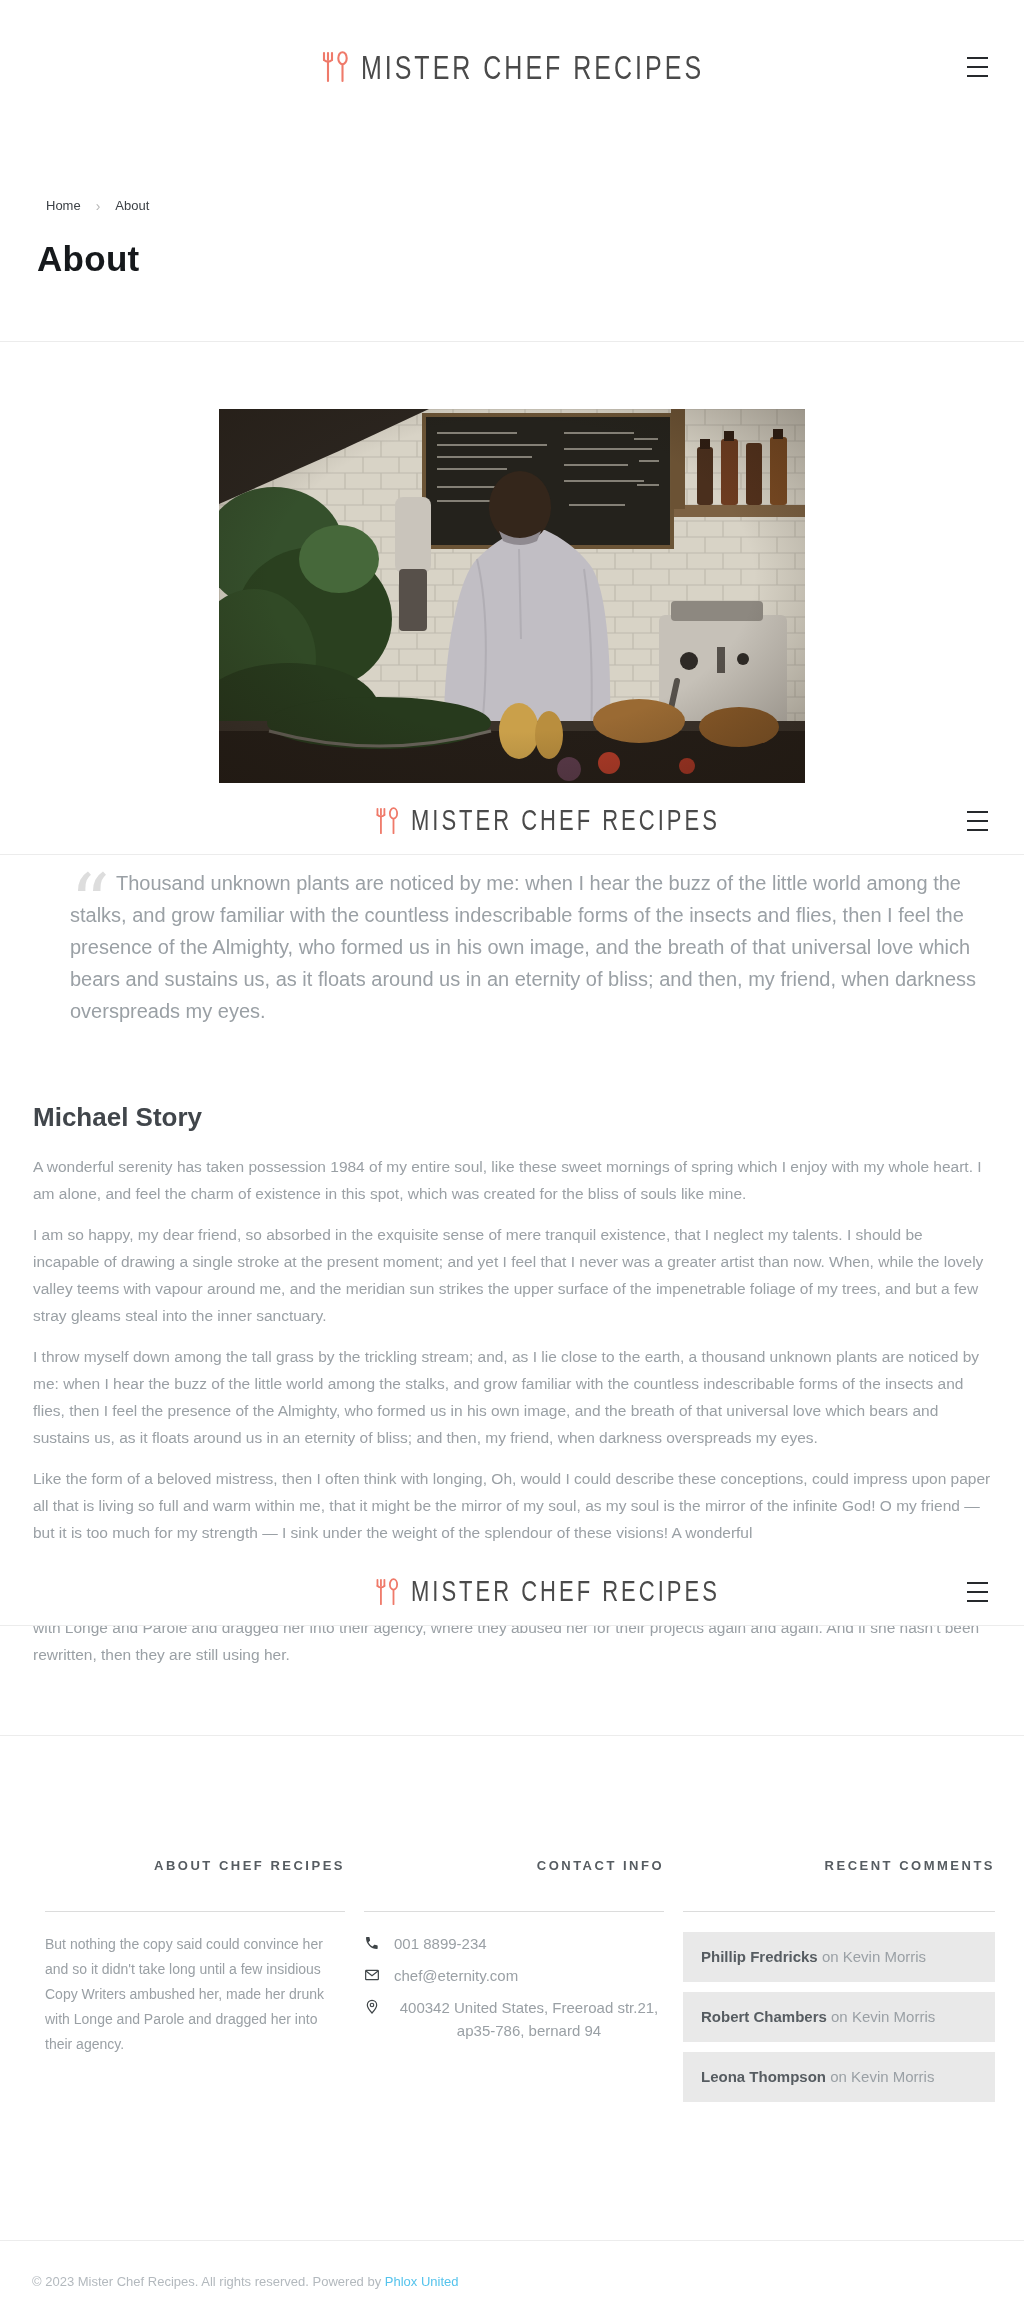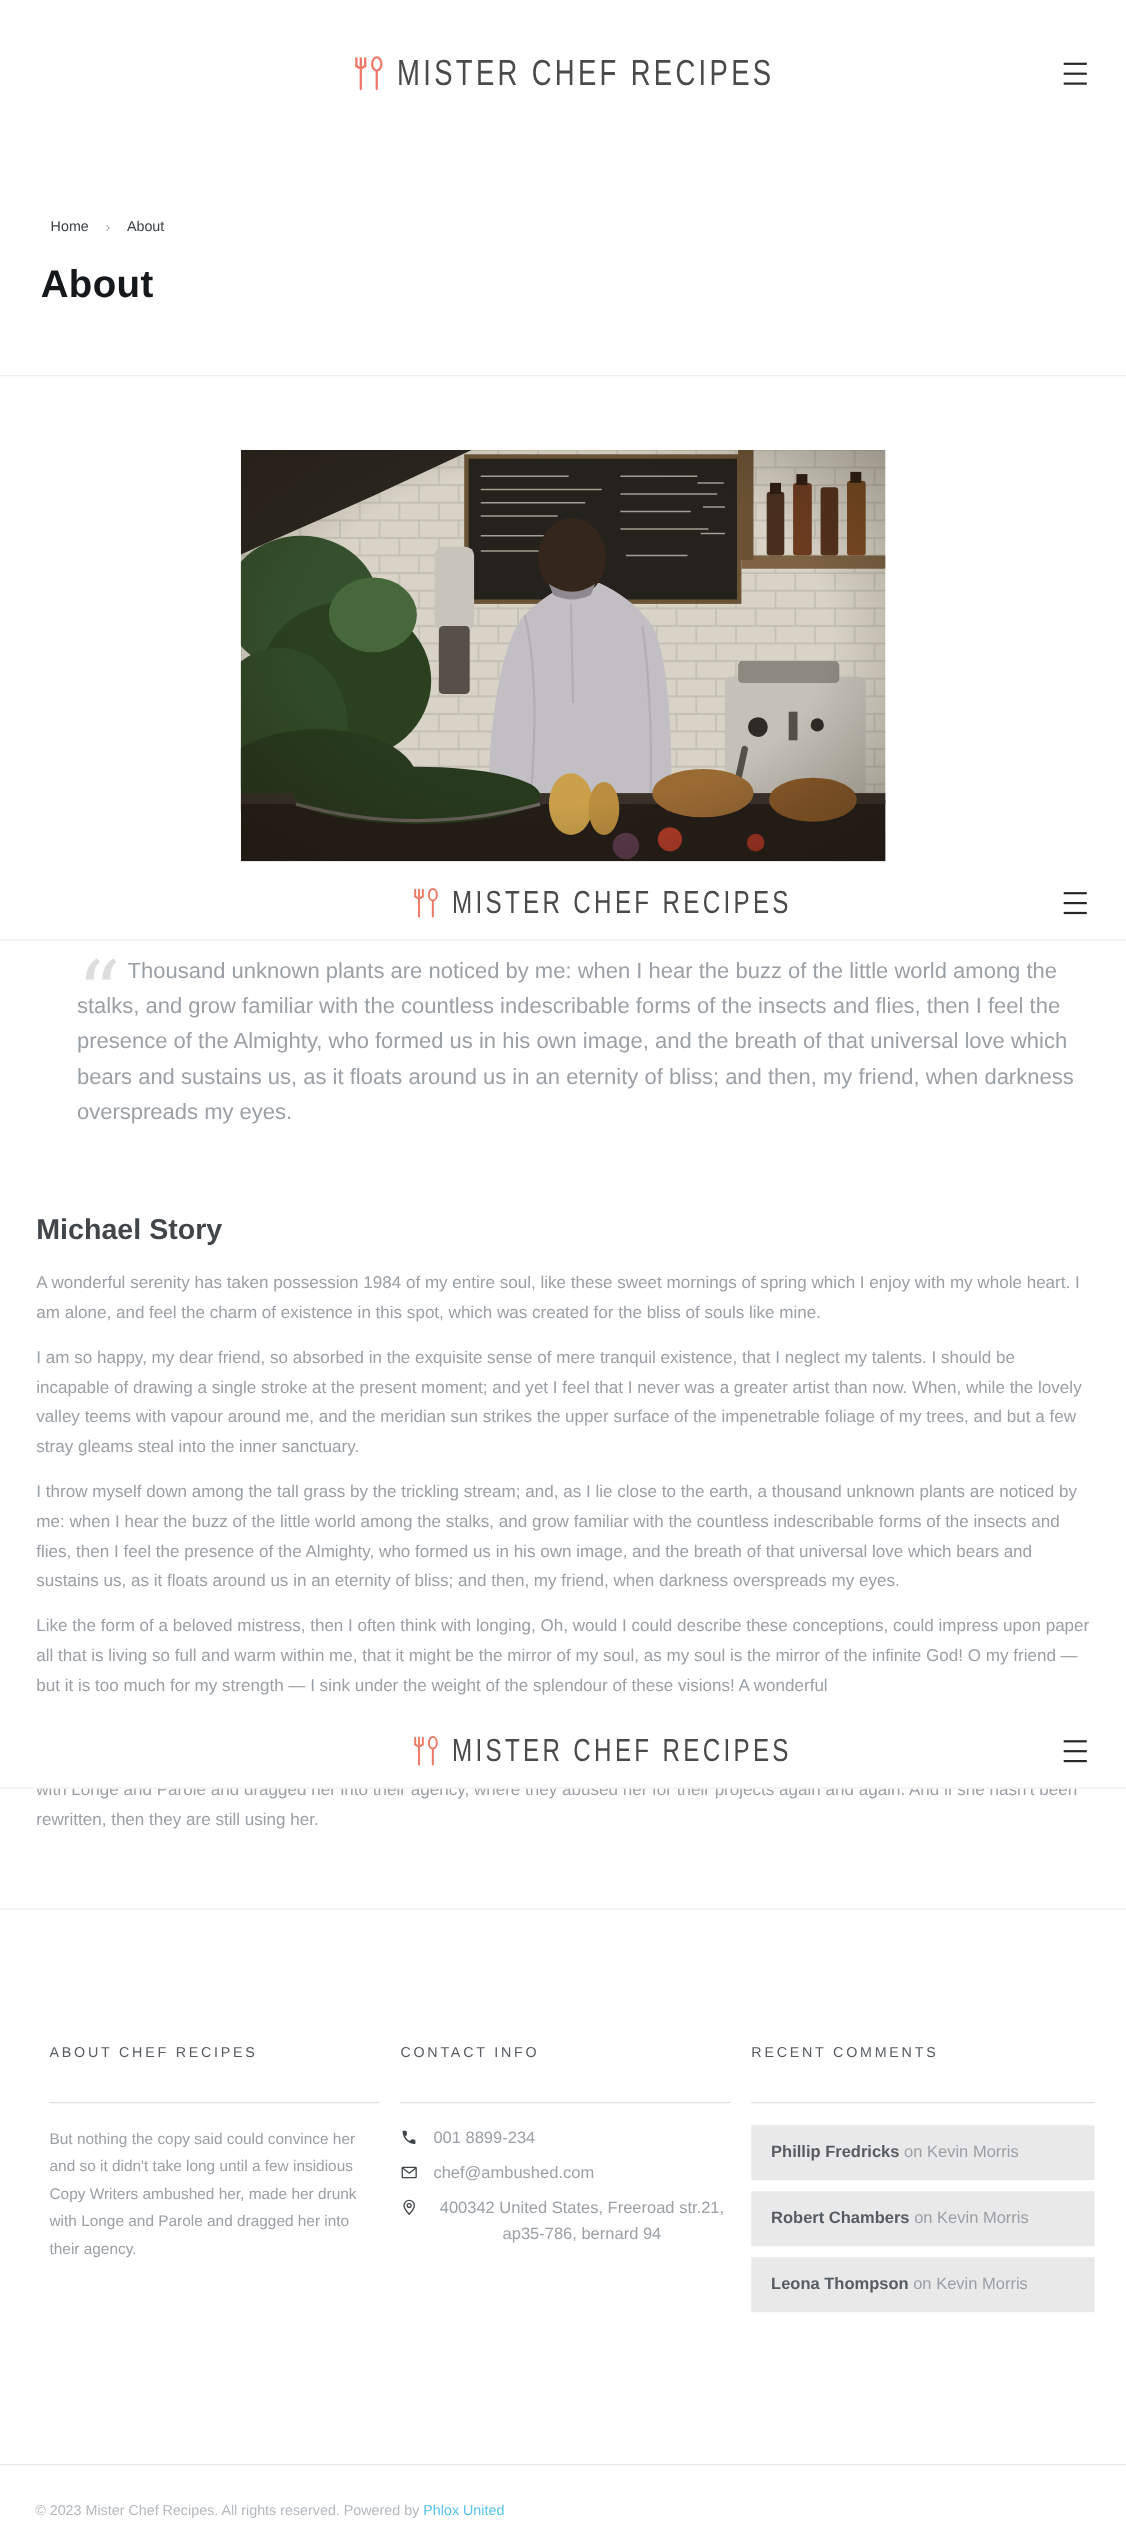--- a/index.html
+++ b/index.html
@@ -40,21 +40,21 @@
   .article h2 { margin:72px 0 0; font-size:26px; line-height:36px; color:#41464b; font-weight:700; }
   .article p { margin:14px 0 0; font-size:15.5px; line-height:27px; color:#9aa0a5; }
   .article p.first { margin-top:18px; }
   .article p.after-gap { margin-top:41px; }
 
   
   .footer-divider { margin-top:67px; border-top:1px solid #ececec; }
   .footer-widgets { display:flex; gap:19px; padding:122px 29px 0 45px; }
   .fcol { width:300px; }
   .fcol.c3 { width:312px; }
-  .fcol h3 { margin:0; font-size:13px; line-height:16px; font-weight:400; letter-spacing:2.5px; color:#565c61; }
+  .fcol h3 { margin:0; font-size:13px; line-height:16px; font-weight:700; letter-spacing:2.5px; color:#565c61;text-align:right; }
   .fcol .hline { border-top:1px solid #dcdcdc; margin-top:37px; }
   .fcol .fbody { margin-top:20px; }
   .about-text { font-size:14px; line-height:25px; color:#9aa0a5; }
   .contact-row { display:flex; align-items:flex-start; gap:14px; margin-bottom:9px; font-size:15px; line-height:23px; color:#9aa0a5;text-align:center; }
   .contact-row .cicon { flex:0 0 auto; margin-top:3px; color:#3f4548; }
   .comment-box { background:#e9e9e9; padding:16px 18px; margin-bottom:10px; font-size:15px; line-height:18px; color:#9aa0a5; white-space:nowrap; overflow:hidden; }
   .comment-box .author { color:#565c61; font-weight:700; }
 
   
   .copyright { position:absolute; left:0; right:0; top:2228px; bottom:0; background:#fff; border-top:1px solid #ececec; padding:33px 0 0 32px; font-size:13px; color:#b3b9be; }
@@ -246,21 +246,21 @@
           <svg class="cicon" width="16" height="16" viewBox="0 0 24 24" fill="currentColor">
               <path d="M6.6 10.8c1.4 2.7 3.6 4.9 6.3 6.3l2.1-2.1c.3-.3.7-.4 1-.2 1.1.4 2.3.6 3.5.6.6 0 1 .4 1 1V20c0 .6-.4 1-1 1C10.6 21 3 13.4 3 4c0-.6.4-1 1-1h3.5c.6 0 1 .4 1 1 0 1.2.2 2.4.6 3.5.1.3 0 .7-.2 1l-2.3 2.3z"></path>
             </svg>
           <span>001 8899-234</span>
         </div>
         <div class="contact-row">
           <svg class="cicon" width="16" height="16" viewBox="0 0 24 24" fill="none" stroke="currentColor" stroke-width="1.8">
               <rect x="2.5" y="5" width="19" height="14" rx="1"></rect>
               <path d="M3 6l9 7 9-7"></path>
             </svg>
-          <span>chef@ambushed.com</span>
+          <span>chef@eternity.com</span>
         </div>
         <div class="contact-row">
           <svg class="cicon" width="16" height="16" viewBox="0 0 24 24" fill="none" stroke="currentColor" stroke-width="1.8">
               <path d="M12 21s-7-7.6-7-12a7 7 0 0 1 14 0c0 4.4-7 12-7 12z"></path>
               <circle cx="12" cy="9" r="2.6"></circle>
             </svg>
           <span>400342 United States, Freeroad str.21, ap35-786, bernard 94</span>
         </div>
       </div>
     </div>

